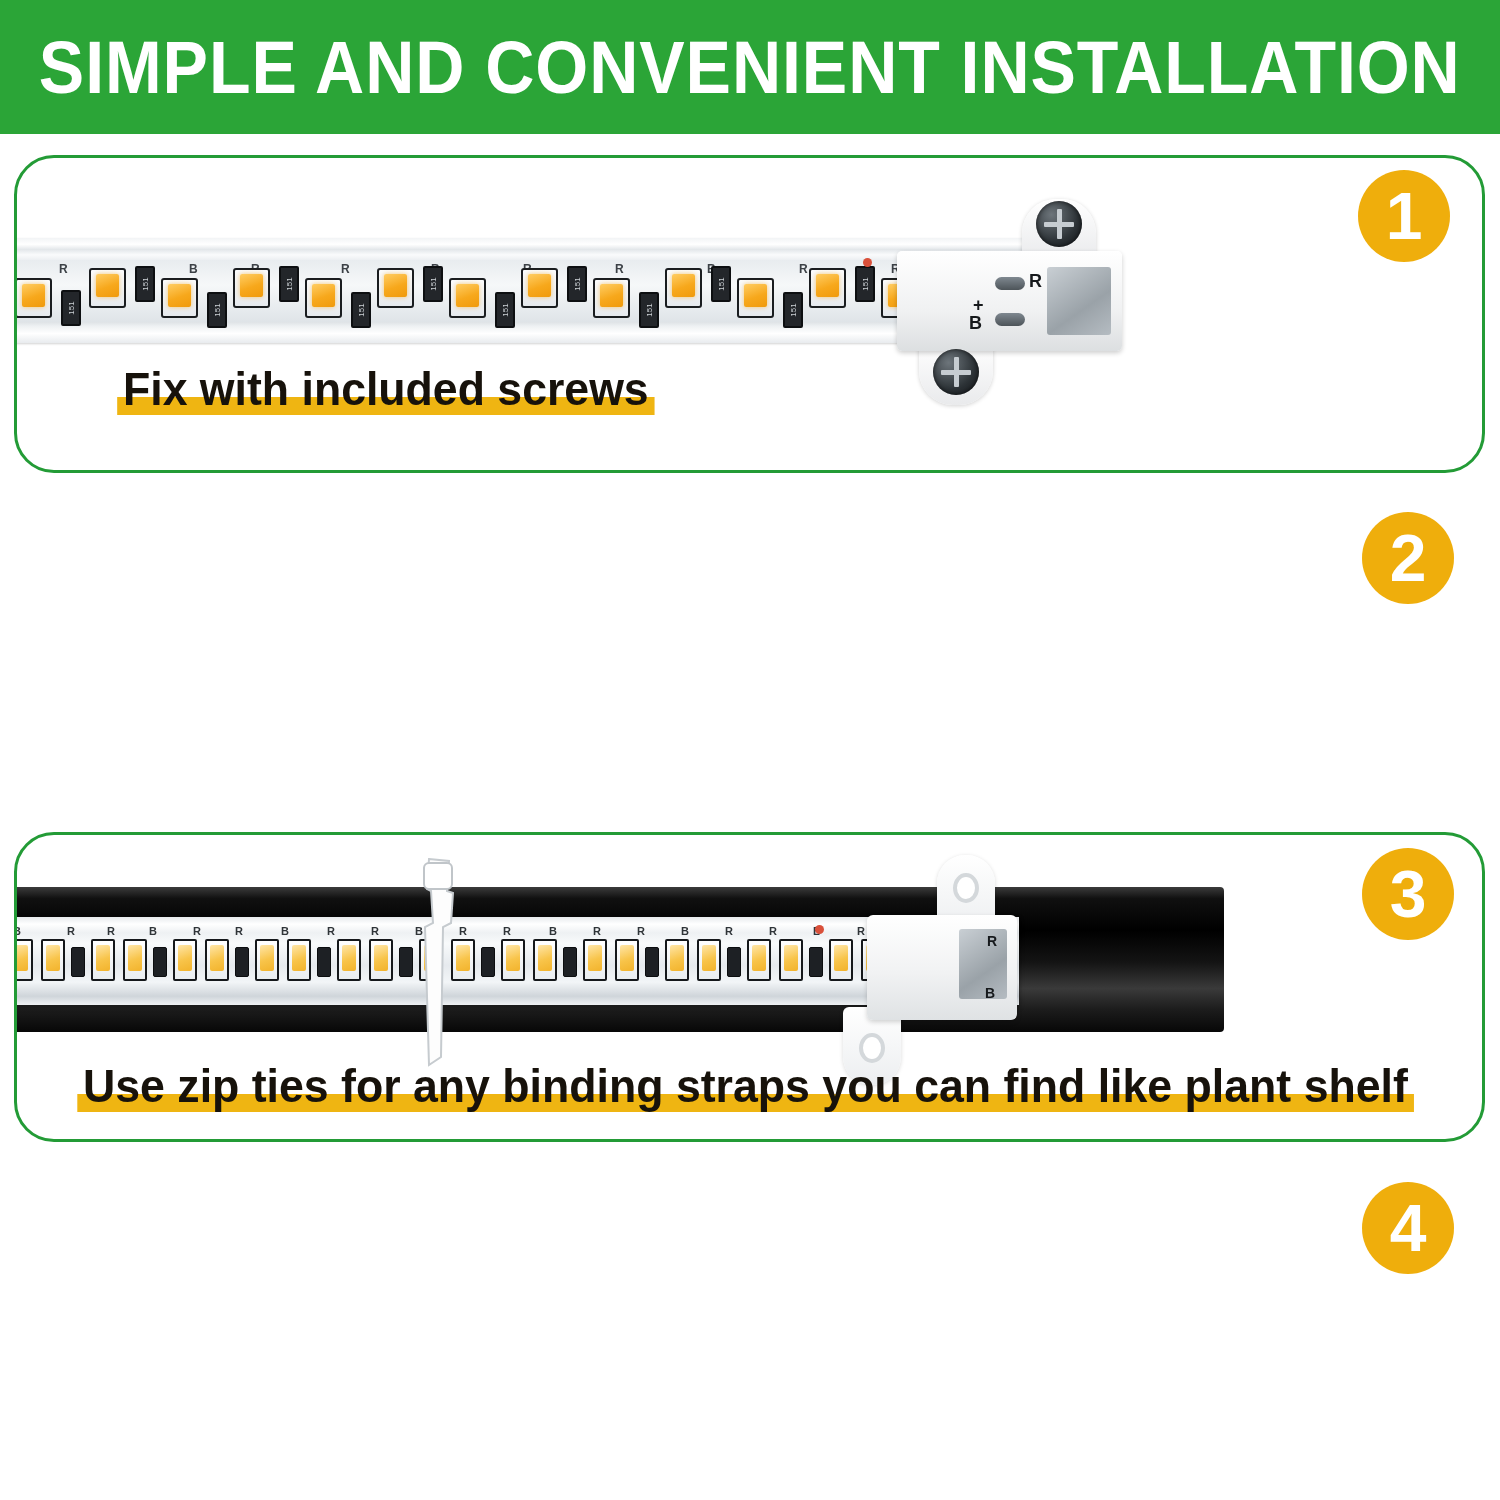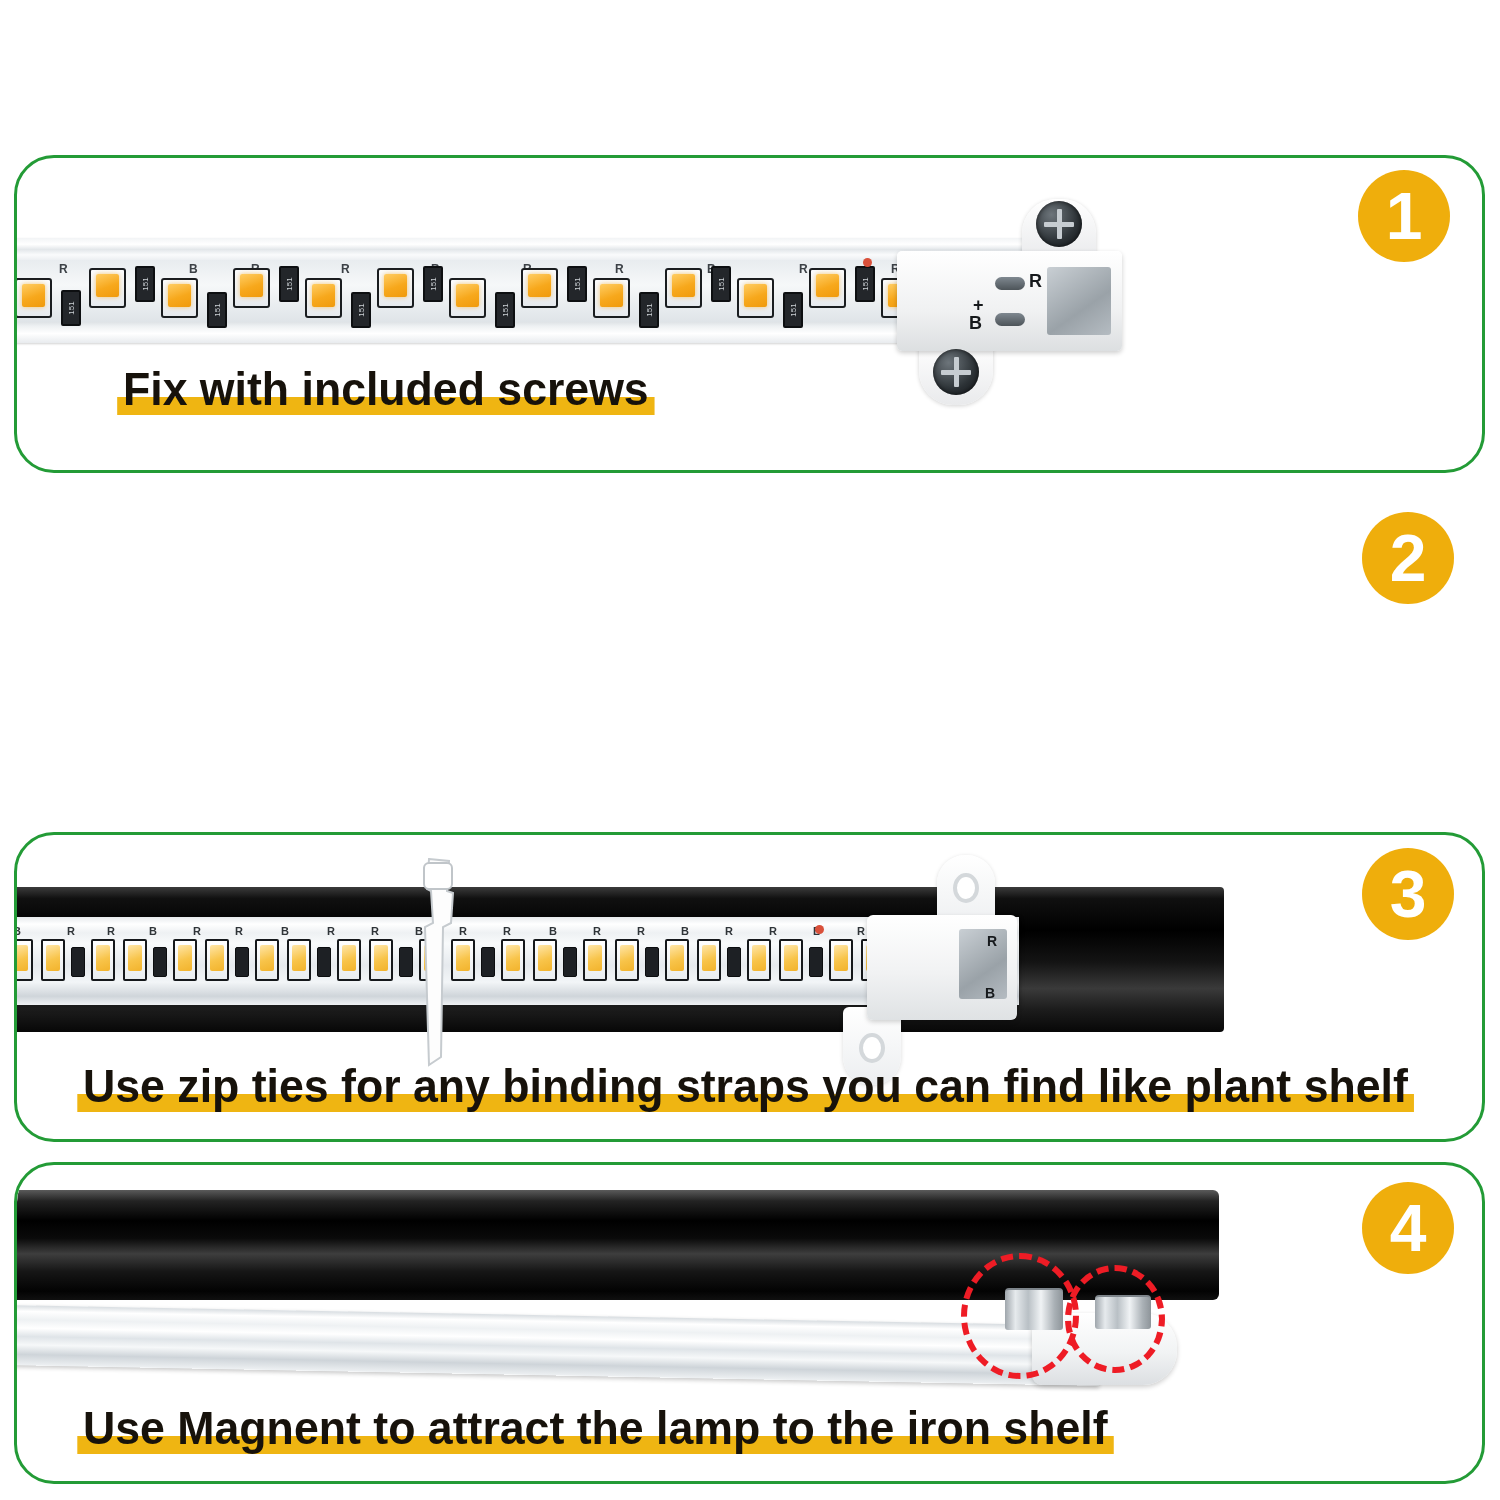--- a/index.html
+++ b/index.html
@@ -253,20 +253,23 @@
     border:6px dashed #EE1C25; background:transparent;
   }
   .dashring.r1 { left:944px;  top:88px;  width:118px; height:126px; }
   .dashring.r2 { left:1048px; top:100px; width:100px; height:108px; }
 </style>
 </head>
 <body>
 
 <div class="page">
 
+  <div class="header-band">
+    <div class="header-title">SIMPLE AND CONVENIENT INSTALLATION</div>
+  </div>
 
   <div class="panel" id="panel-1">
     <div class="panel-inner">
 
       <div class="p1-strip">
         <div class="pcb"></div>
 
         <span class="mk" style="left:48px;  top:24px;">R</span>
         <span class="mk" style="left:178px; top:24px;">B</span>
         <span class="mk" style="left:240px; top:24px;">R</span>
@@ -426,35 +429,17 @@
       <div class="caption cap-3">
         <span class="hl"></span>
         <span>Use zip ties for any binding straps you can find like plant shelf</span>
       </div>
     </div>
   </div>
   <div class="badge" id="badge-3">
     <span>3</span>
   </div>
 
-  <div class="panel" id="panel-4">
-    <div class="panel-inner">
-
-      <div class="p4-pipe"></div>
-      <div class="p4-alu"></div>
-      <div class="p4-endcap"></div>
-
-      <div class="magnet m1"></div>
-      <div class="magnet m2"></div>
-      <div class="dashring r1"></div>
-      <div class="dashring r2"></div>
-
-      <div class="caption cap-4">
-        <span class="hl"></span>
-        <span>Use Magnent to attract the lamp to the iron shelf</span>
-      </div>
-    </div>
-  </div>
   <div class="badge" id="badge-4">
     <span>4</span>
   </div>
 
 </div>
 
 </body></html>

